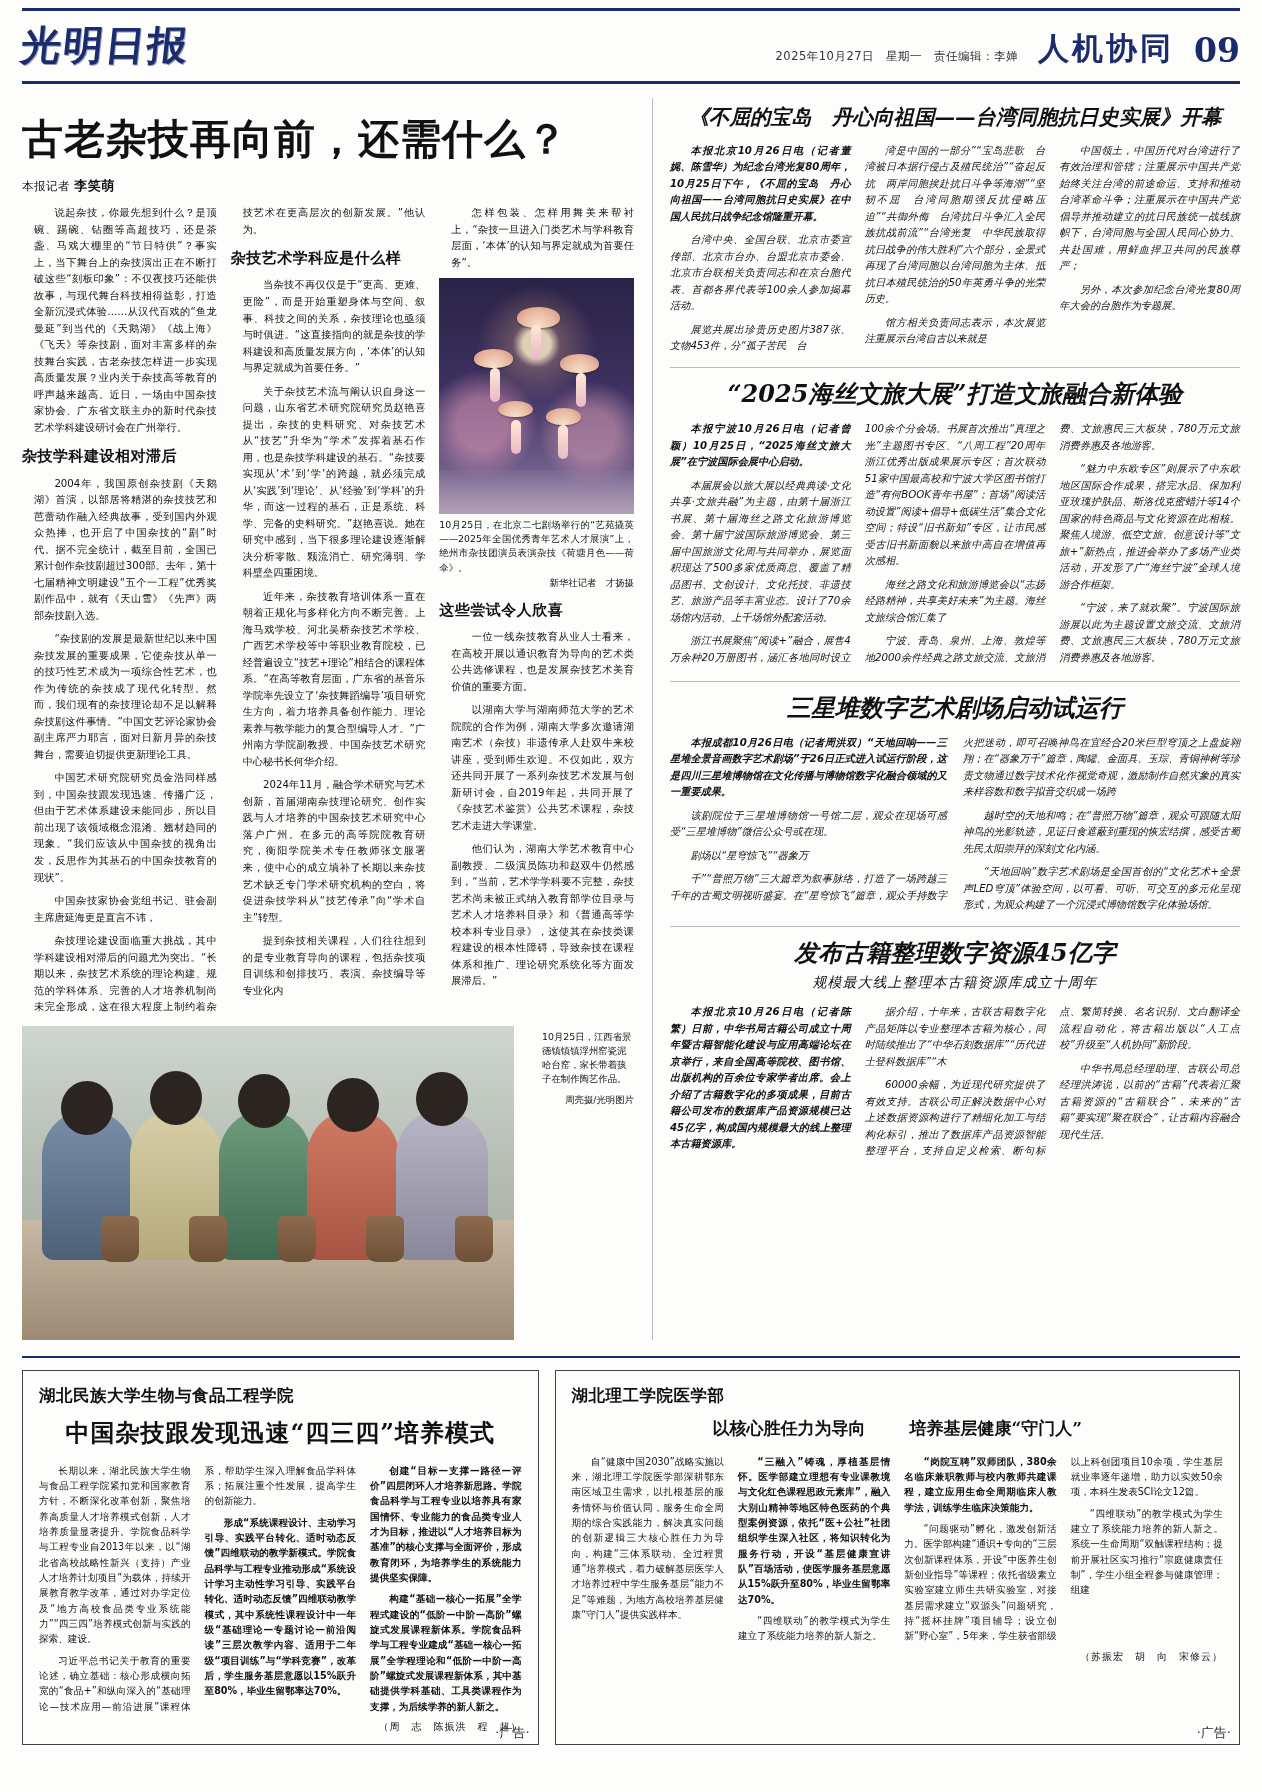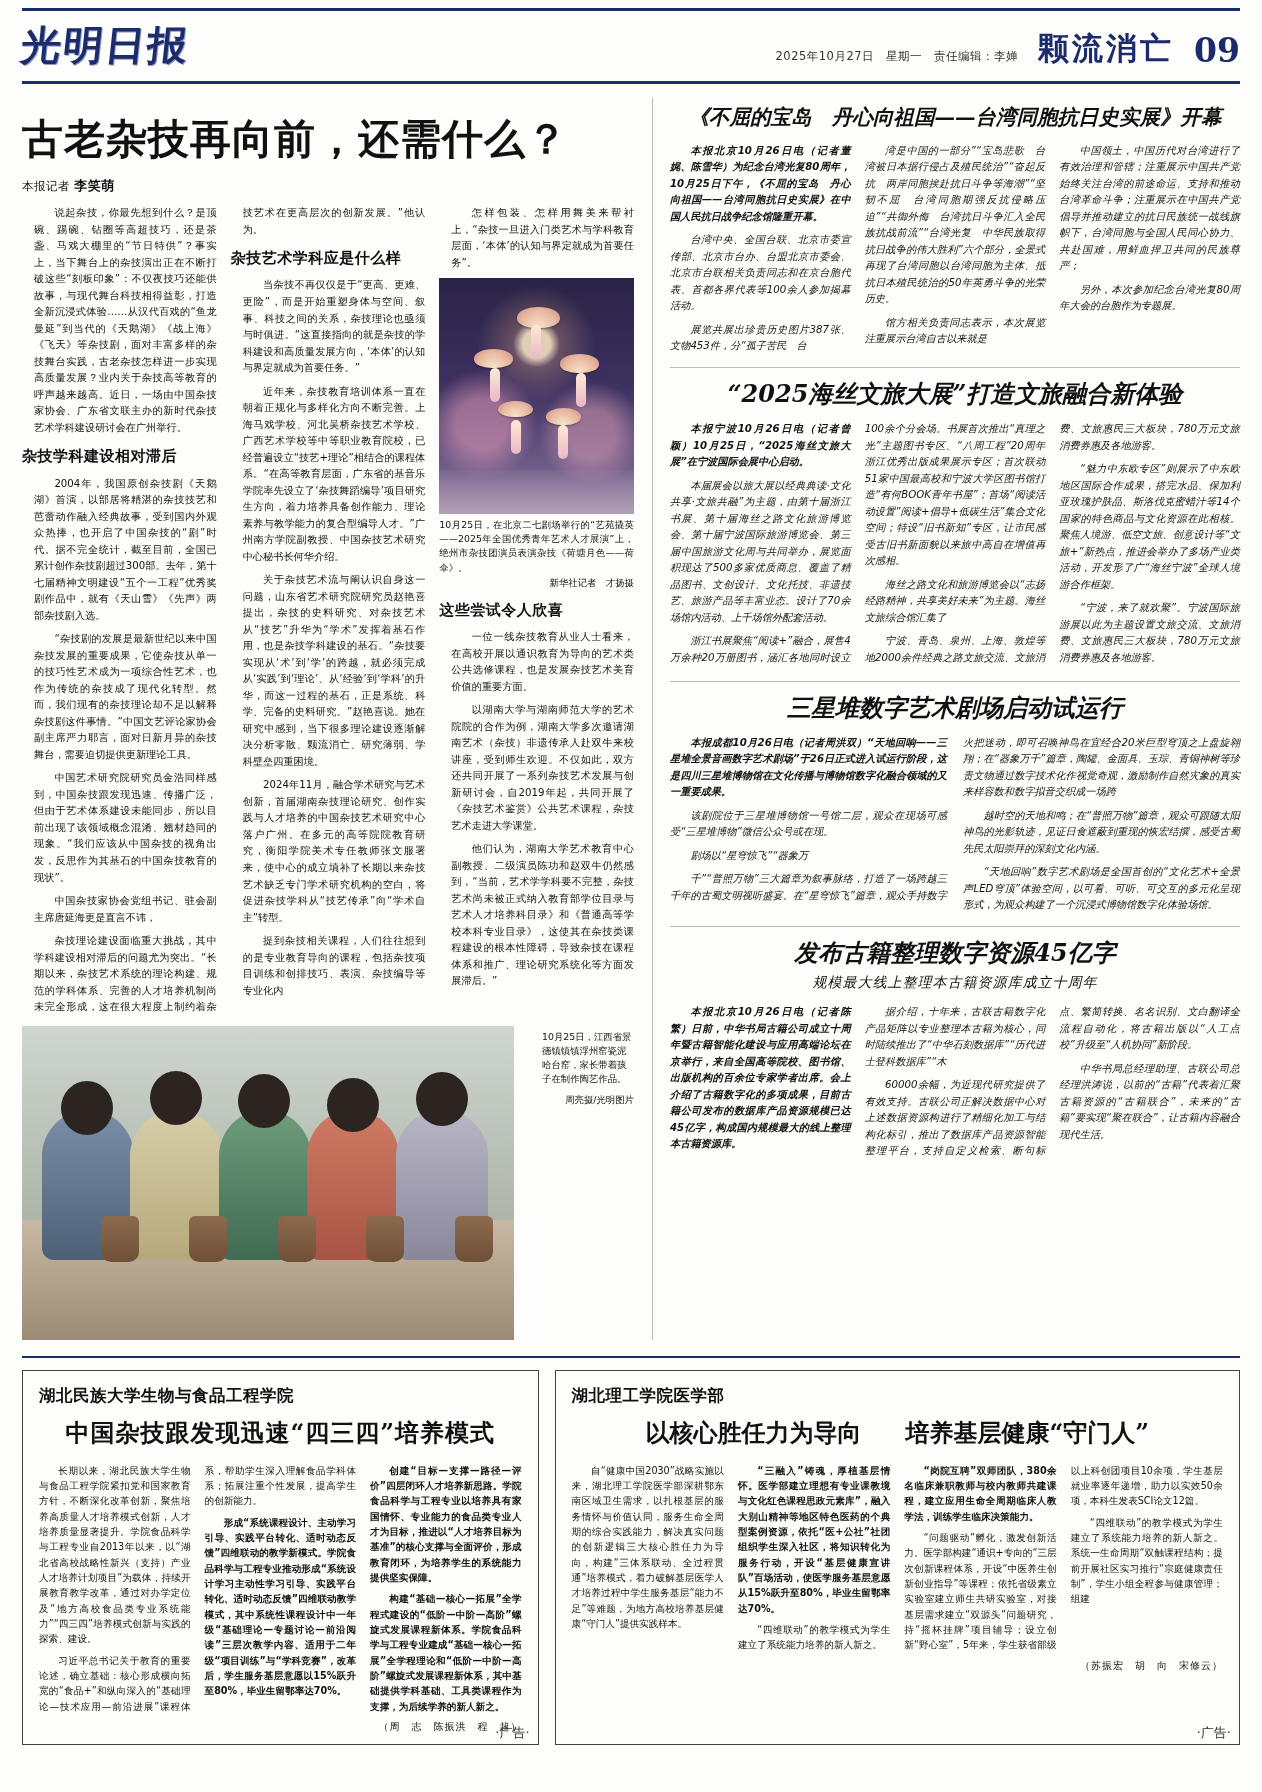--- a/index.html
+++ b/index.html
@@ -237,21 +237,21 @@
     font-weight: bold;
     font-size: 24px;
     text-align: center;
     margin: 4px 0 14px 0;
     letter-spacing: 1px;
   }
   .ad-titles2 {
     display: flex; justify-content: center; gap: 44px;
     font-family: "DejaVu Serif", serif;
     font-weight: bold;
-    font-size: 24px;
+    font-size: 17px;
     margin: 4px 0 14px 0;
   }
   .ad-body {
     column-count: 3;
     column-gap: 14px;
     font-size: 9.6px;
     line-height: 1.6;
     text-align: justify;
   }
   .ad.two .ad-body { column-count: 4; }
@@ -263,21 +263,21 @@
 </head>
 <body>
 
 <div class="page">
 
   <div class="masthead">
     <div class="masthead-top-rule"></div>
     <div class="logo">光明日报</div>
     <div class="masthead-right">
       <div class="dateline">2025年10月27日　星期一　责任编辑：李婵</div>
-      <div class="section-name">颗流消亡</div>
+      <div class="section-name">人机协同</div>
       <div class="page-num">09</div>
     </div>
   </div>
 
   <div class="content">
 
     <div class="left-col">
       <h1 class="headline">古老杂技再向前，还需什么？</h1>
       <div class="byline">
         <span>本报记者</span>
@@ -288,22 +288,22 @@
         <p>说起杂技，你最先想到什么？是顶碗、踢碗、钻圈等高超技巧，还是茶盏、马戏大棚里的“节日特供”？事实上，当下舞台上的杂技演出正在不断打破这些“刻板印象”：不仅夜技巧还能供故事，与现代舞台科技相得益彰，打造全新沉浸式体验……从汉代百戏的“鱼龙曼延”到当代的《天鹅湖》《战上海》《飞天》等杂技剧，面对丰富多样的杂技舞台实践，古老杂技怎样进一步实现高质量发展？业内关于杂技高等教育的呼声越来越高。近日，一场由中国杂技家协会、广东省文联主办的新时代杂技艺术学科建设研讨会在广州举行。</p>
         <div class="subhead">杂技学科建设相对滞后</div>
         <p>2004年，我国原创杂技剧《天鹅湖》首演，以部居将精湛的杂技技艺和芭蕾动作融入经典故事，受到国内外观众热捧，也开启了中国杂技的“剧”时代。据不完全统计，截至目前，全国已累计创作杂技剧超过300部。去年，第十七届精神文明建设“五个一工程”优秀奖剧作品中，就有《天山雪》《先声》两部杂技剧入选。</p>
         <p>“杂技剧的发展是最新世纪以来中国杂技发展的重要成果，它使杂技从单一的技巧性艺术成为一项综合性艺术，也作为传统的杂技成了现代化转型。然而，我们现有的杂技理论却不足以解释杂技剧这件事情。”中国文艺评论家协会副主席严力耶言，面对日新月异的杂技舞台，需要迫切提供更新理论工具。</p>
         <p>中国艺术研究院研究员金浩同样感到，中国杂技跟发现迅速、传播广泛，但由于艺术体系建设未能同步，所以目前出现了该领域概念混淆、翘材趋同的现象。“我们应该从中国杂技的视角出发，反思作为其基石的中国杂技教育的现状”。</p>
         <p>中国杂技家协会党组书记、驻会副主席唐延海更是直言不讳，</p>
 
         <p>杂技理论建设面临重大挑战，其中学科建设相对滞后的问题尤为突出。“长期以来，杂技艺术系统的理论构建、规范的学科体系、完善的人才培养机制尚未完全形成，这在很大程度上制约着杂技艺术在更高层次的创新发展。”他认为。</p>
         <div class="subhead">杂技艺术学科应是什么样</div>
         <p>当杂技不再仅仅是于“更高、更难、更险”，而是开始重塑身体与空间、叙事、科技之间的关系，杂技理论也亟须与时俱进。“这直接指向的就是杂技的学科建设和高质量发展方向，‘本体’的认知与界定就成为首要任务。”</p>
+        <p>关于杂技艺术流与阐认识自身这一问题，山东省艺术研究院研究员赵艳喜提出，杂技的史料研究、对杂技艺术从“技艺”升华为“学术”发挥着基石作用，也是杂技学科建设的基石。“杂技要实现从‘术’到‘学’的跨越，就必须完成从‘实践’到‘理论’、从‘经验’到‘学科’的升华，而这一过程的基石，正是系统、科学、完备的史料研究。”赵艳喜说。她在研究中感到，当下很多理论建设逐渐解决分析零散、颗流消亡、研究薄弱、学科壁垒四重困境。</p>
         <p>近年来，杂技教育培训体系一直在朝着正规化与多样化方向不断完善。上海马戏学校、河北吴桥杂技艺术学校、广西艺术学校等中等职业教育院校，已经普遍设立“技艺+理论”相结合的课程体系。“在高等教育层面，广东省的基音乐学院率先设立了‘杂技舞蹈编导’项目研究生方向，着力培养具备创作能力、理论素养与教学能力的复合型编导人才。”广州南方学院副教授、中国杂技艺术研究中心秘书长何华介绍。</p>
-        <p>关于杂技艺术流与阐认识自身这一问题，山东省艺术研究院研究员赵艳喜提出，杂技的史料研究、对杂技艺术从“技艺”升华为“学术”发挥着基石作用，也是杂技学科建设的基石。“杂技要实现从‘术’到‘学’的跨越，就必须完成从‘实践’到‘理论’、从‘经验’到‘学科’的升华，而这一过程的基石，正是系统、科学、完备的史料研究。”赵艳喜说。她在研究中感到，当下很多理论建设逐渐解决分析零散、颗流消亡、研究薄弱、学科壁垒四重困境。</p>
         <p>2024年11月，融合学术研究与艺术创新，首届湖南杂技理论研究、创作实践与人才培养的中国杂技艺术研究中心落户广州。在多元的高等院院教育研究，衡阳学院美术专任教师张文服署来，使中心的成立填补了长期以来杂技艺术缺乏专门学术研究机构的空白，将促进杂技学科从“技艺传承”向“学术自主”转型。</p>
         <p>提到杂技相关课程，人们往往想到的是专业教育导向的课程，包括杂技项目训练和创排技巧、表演、杂技编导等专业化内</p>
         <p></p>
 
         <p>怎样包装、怎样用舞美来帮衬上，“杂技一旦进入门类艺术与学科教育层面，‘本体’的认知与界定就成为首要任务”。</p>
 
         <div class="photo-box">
           <div class="acro-photo">
             <div class="umb" style="left:40%;top:12%;width:22%;height:9%"></div>
             <div class="umb" style="left:18%;top:30%;width:20%;height:8%"></div>

